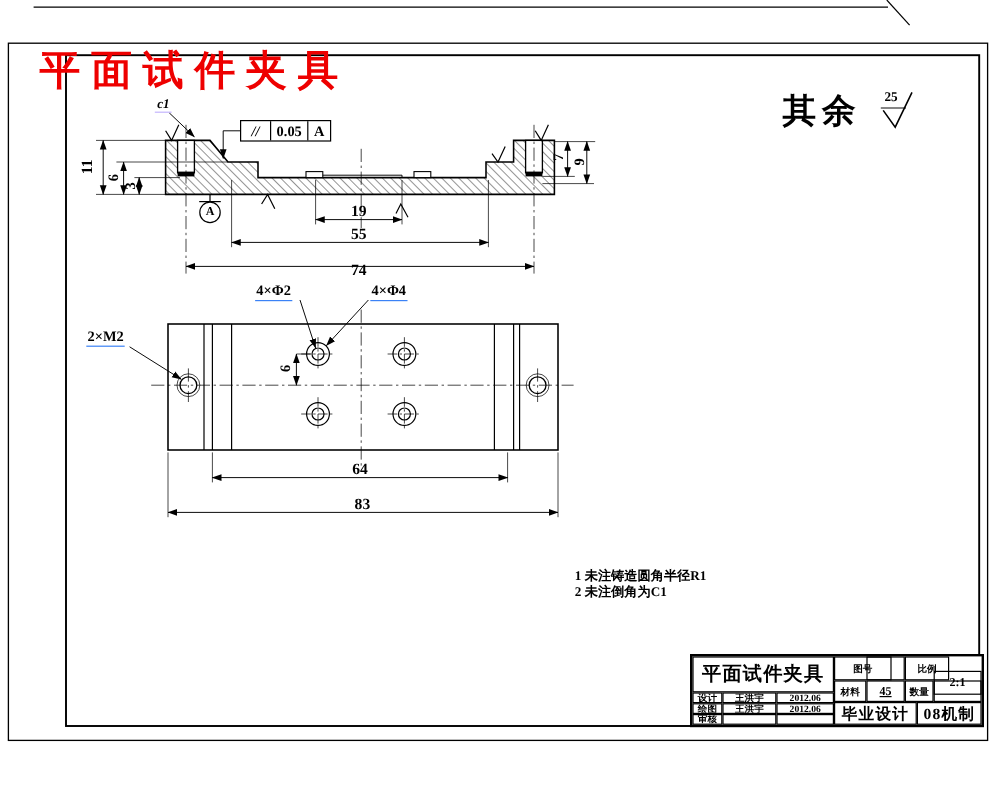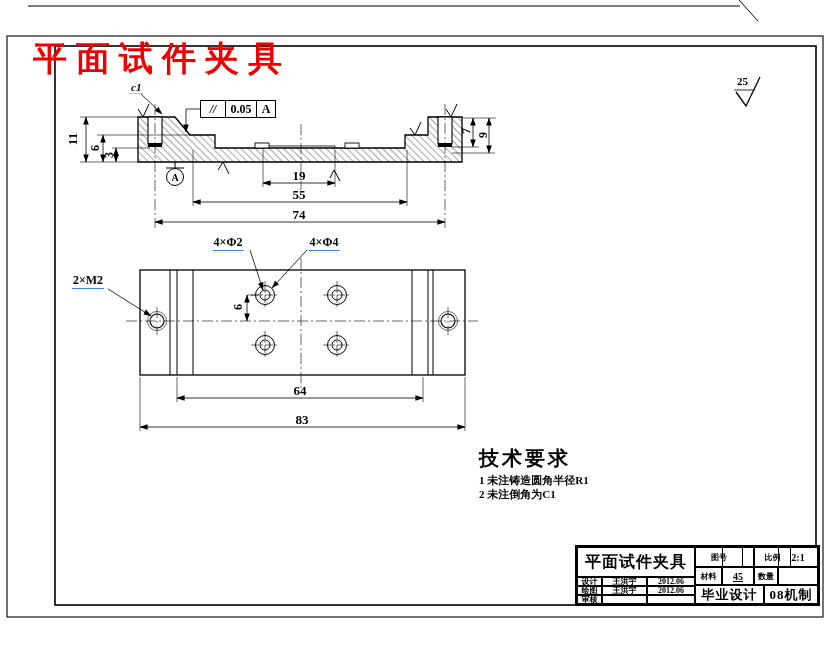--- a/index.html
+++ b/index.html
@@ -189,48 +189,48 @@
     </g>
 
     <g stroke="#000" fill="none">
       <path d="M736,92 L746,106 L760,77" stroke-width="1.3"></path>
       <path d="M734,90 H755" stroke-width="0.8"></path>
     </g>
   </svg>
 
   <div class="txt red-title" style="left:33px;top:36px;">平面试件夹具</div>
 
+  <div class="txt qiyu" style="left:652px;top:74px;">其余</div>
   <div class="txt r25" style="left:737px;top:75px;">25</div>
 
   <div class="txt c1" style="left:129px;top:81px;">c1</div>
 
   <div class="tolframe">
     <div class="c-sym">//</div>
     <div class="c-val">0.05</div>
     <div class="c-dat">A</div>
   </div>
 
   <div class="txt dim rot" style="left:73px;top:139px;">11</div>
   <div class="txt dimS rot" style="left:95px;top:148px;">6</div>
   <div class="txt dimS rot" style="left:109px;top:155px;">3</div>
   <div class="txt dimS rot" style="left:466px;top:131px;">7</div>
   <div class="txt dimS rot" style="left:483px;top:135px;">9</div>
   <div class="txt dim ctr" style="left:299px;top:176px;">19</div>
   <div class="txt dim ctr" style="left:299px;top:195px;">55</div>
-  <div class="txt dim ctr" style="left:299px;top:215px;">74</div>
+  <div class="txt dim ctr" style="left:299px;top:225px;">74</div>
   <div class="txt datumA ctr" style="left:175px;top:177px;">A</div>
 
   <div class="txt holelbl ctr" style="left:228px;top:243px;">4×Φ2</div>
   <div class="txt holelbl ctr" style="left:324px;top:243px;">4×Φ4</div>
   <div class="txt holelbl ctr" style="left:88px;top:281px;text-align:right;">2×M2</div>
   <div class="txt dimS rot" style="left:238px;top:307px;">6</div>
   <div class="txt dim ctr" style="left:300px;top:391px;">64</div>
   <div class="txt dim ctr" style="left:302px;top:420px;">83</div>
 
-  <div class="txt tech-h" style="left:479px;top:445px;">技术要求</div>
   <div class="txt tech-i" style="left:479px;top:473px;">1 未注铸造圆角半径R1</div>
   <div class="txt tech-i" style="left:479px;top:487px;">2 未注倒角为C1</div>
 
   <div class="tblock">
     <div class="tc big" style="left:0;top:0;width:118px;height:30px;">平面试件夹具</div>
 
     <div class="tc" style="left:0;top:30px;width:25px;height:9px;">设计</div>
     <div class="tc" style="left:25px;top:30px;width:45px;height:9px;">王洪宇</div>
     <div class="tc" style="left:70px;top:30px;width:48px;height:9px;">2012.06</div>
 
@@ -238,21 +238,21 @@
     <div class="tc" style="left:25px;top:39px;width:45px;height:9px;">王洪宇</div>
     <div class="tc" style="left:70px;top:39px;width:48px;height:9px;">2012.06</div>
 
     <div class="tc" style="left:0;top:48px;width:25px;height:9px;">审核</div>
     <div class="tc" style="left:25px;top:48px;width:45px;height:9px;"></div>
     <div class="tc" style="left:70px;top:48px;width:48px;height:9px;"></div>
 
     <div class="tc" style="left:118px;top:0;width:48px;height:20px;">图号</div>
     <div class="tc val" style="left:145px;top:0;width:32px;height:20px;"></div>
     <div class="tc" style="left:177px;top:0;width:37px;height:20px;">比例</div>
-    <div class="tc val" style="left:201px;top:0;width:40px;height:20px;">2:1</div>
+    <div class="tc val" style="left:201px;top:12px;width:40px;height:20px;">2:1</div>
 
     <div class="tc" style="left:118px;top:20px;width:27px;height:18px;">材料</div>
     <div class="tc val" style="left:145px;top:20px;width:32px;height:18px;text-decoration:underline;">45</div>
     <div class="tc" style="left:177px;top:20px;width:24px;height:18px;">数量</div>
     <div class="tc val" style="left:201px;top:20px;width:40px;height:18px;"></div>
 
     <div class="tc med" style="left:118px;top:38px;width:69px;height:19px;">毕业设计</div>
     <div class="tc med" style="left:187px;top:38px;width:54px;height:19px;">08机制</div>
   </div>
 

